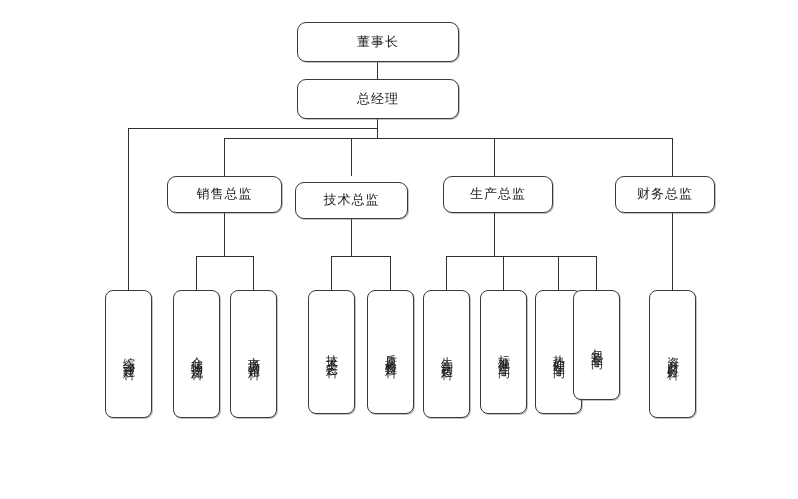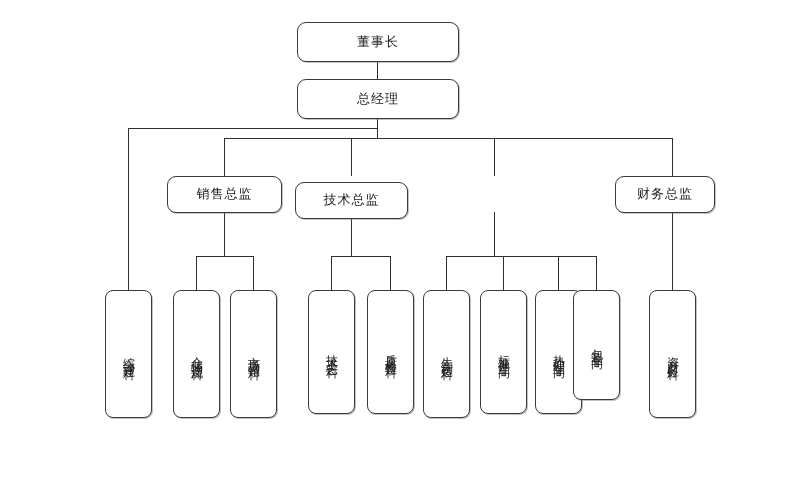--- a/index.html
+++ b/index.html
@@ -108,20 +108,23 @@
   </div>
 
   <div class="node h" style="left:297px; top:79px; width:162px; height:40px;">
     <span class="label">总经理</span>
   </div>
 
   <div class="node h" style="left:295px; top:176px; width:113px; height:37px;margin-top:6px;">
     <span class="label">技术总监</span>
   </div>
 
+  <div class="node h" style="left:443px; top:176px; width:110px; height:37px;">
+    <span class="label">生产总监</span>
+  </div>
 
   <div class="node h" style="left:615px; top:176px; width:100px; height:37px;">
     <span class="label">财务总监</span>
   </div>
 
   <div class="node v" style="left:105px; top:290px; width:47px; height:128px;">
     <span class="label">综合管理科</span>
   </div>
 
   <div class="node v" style="left:173px; top:290px; width:47px; height:128px;">

